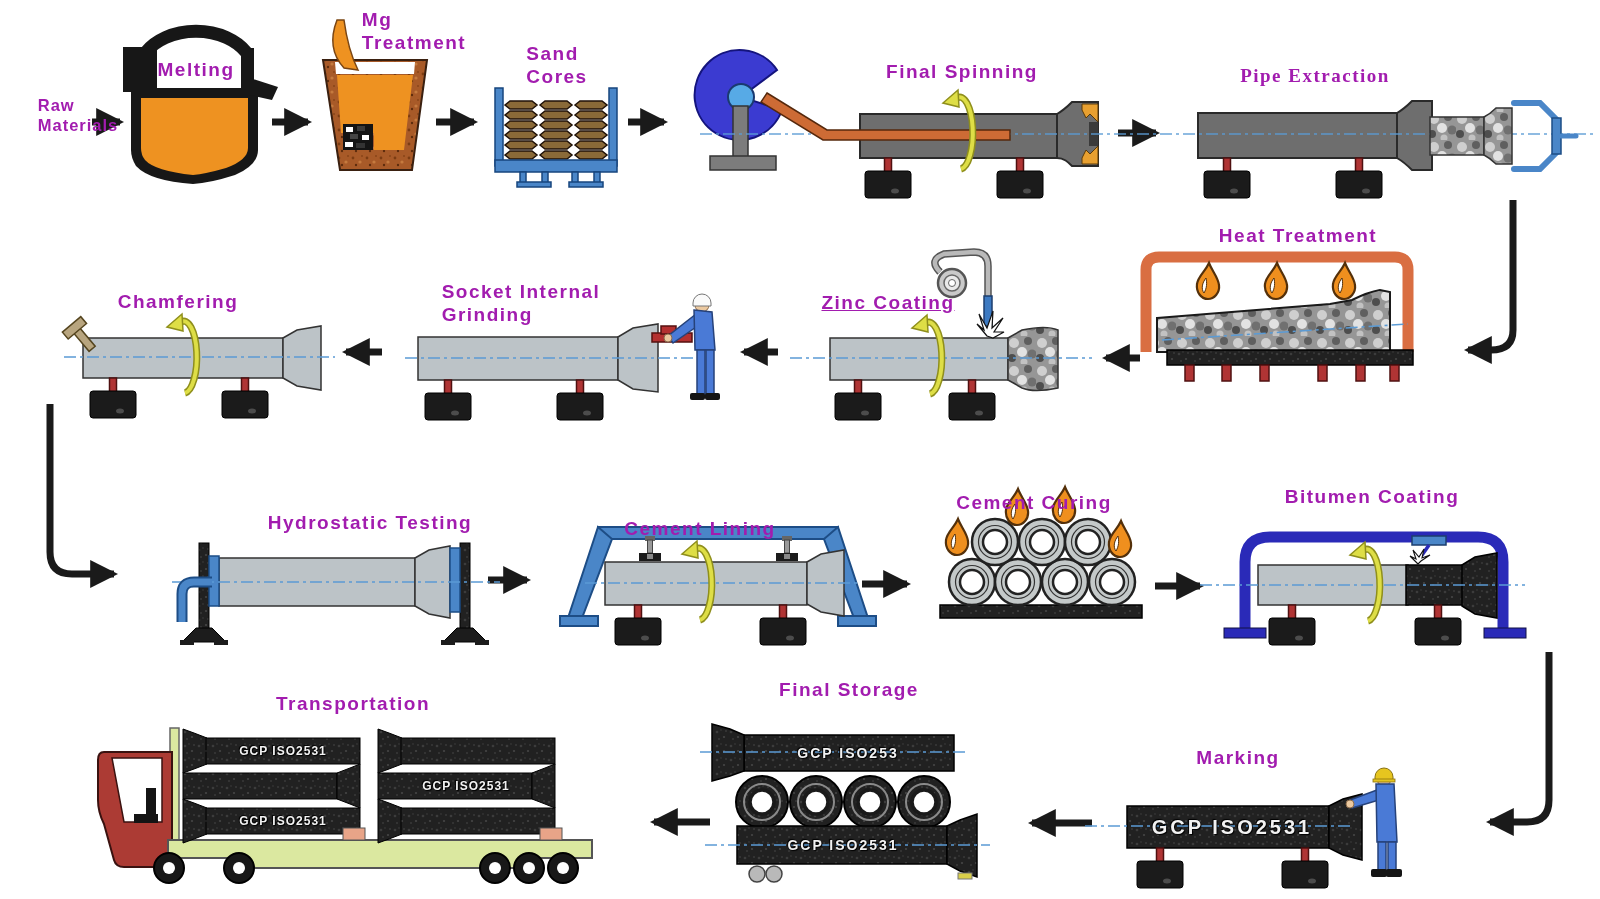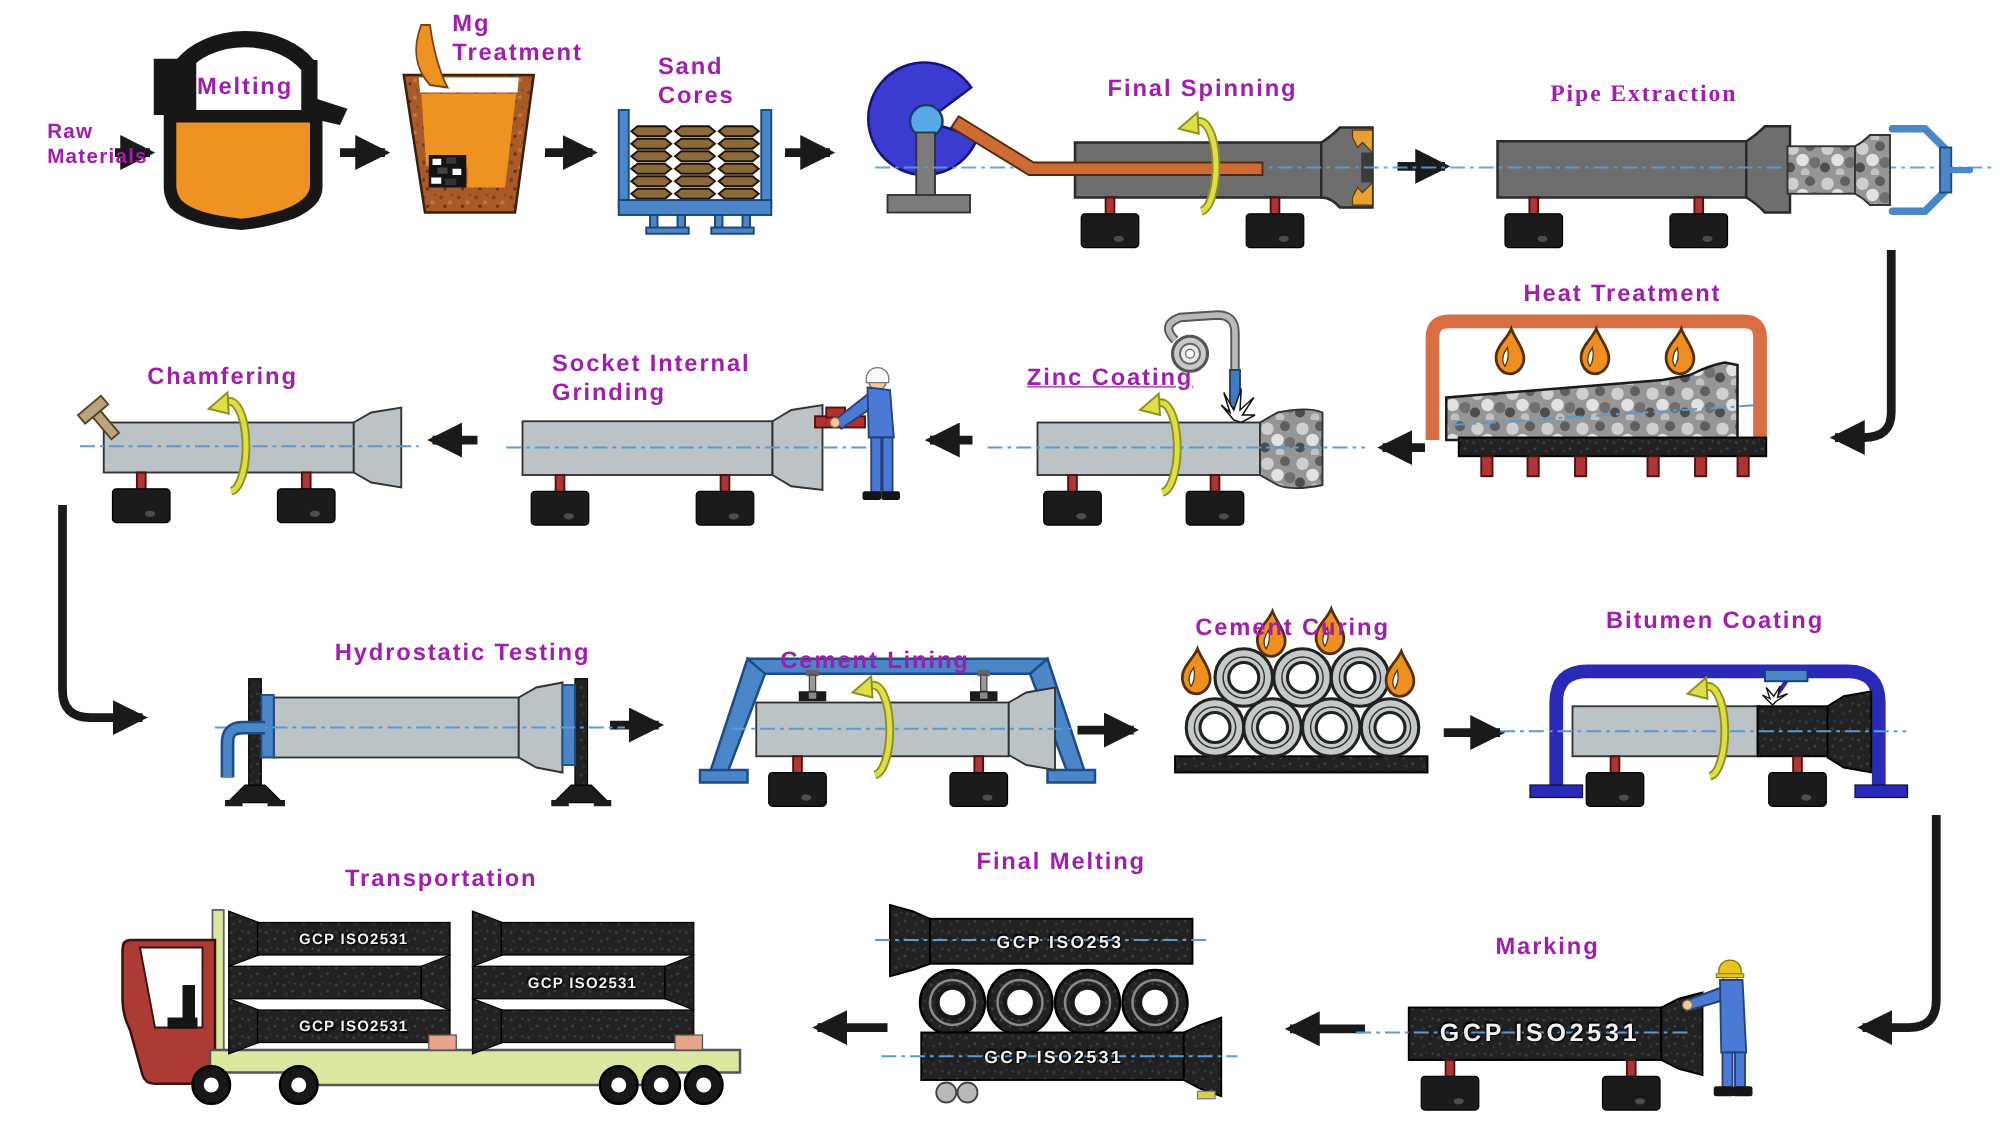--- a/index.html
+++ b/index.html
@@ -452,21 +452,21 @@
 <div class="lbl" style="left:1298px;top:224px;">Heat Treatment</div>
 <div class="lbl" style="left:888px;top:291px;text-decoration:underline;">Zinc Coating</div>
 <div class="lbl" style="left:521px;top:280px;">Socket Internal
 Grinding</div>
 <div class="lbl" style="left:178px;top:290px;">Chamfering</div>
 <div class="lbl" style="left:370px;top:511px;">Hydrostatic Testing</div>
 <div class="lbl" style="left:700px;top:485px;margin-top:32px;">Cement Lining</div>
 <div class="lbl" style="left:1034px;top:461px;margin-top:30px;">Cement Curing</div>
 <div class="lbl" style="left:1372px;top:485px;">Bitumen Coating</div>
 <div class="lbl" style="left:1238px;top:746px;">Marking</div>
-<div class="lbl" style="left:849px;top:678px;">Final Melting</div>
+<div class="lbl" style="left:849px;top:678px;">Final Storage</div>
 <div class="lbl" style="left:353px;top:692px;">Transportation</div>
 
 <div class="mark lg" style="left:1232px;top:827px;">GCP  ISO2531</div>
 <div class="mark" style="left:848px;top:753px;">GCP ISO253</div>
 <div class="mark" style="left:843px;top:845px;">GCP  ISO2531</div>
 <div class="mark sm" style="left:283px;top:751px;">GCP ISO2531</div>
 <div class="mark sm" style="left:283px;top:821px;">GCP ISO2531</div>
 <div class="mark sm" style="left:466px;top:786px;">GCP ISO2531</div>
 
 </div>

